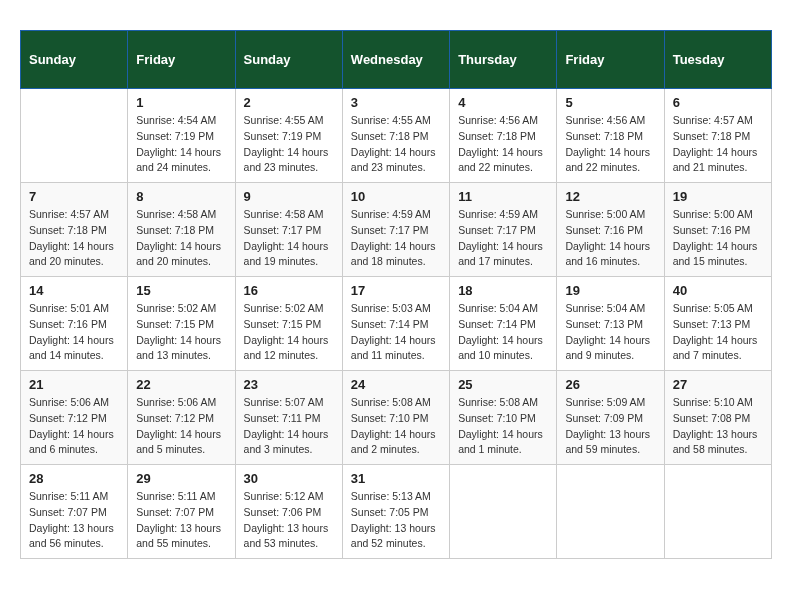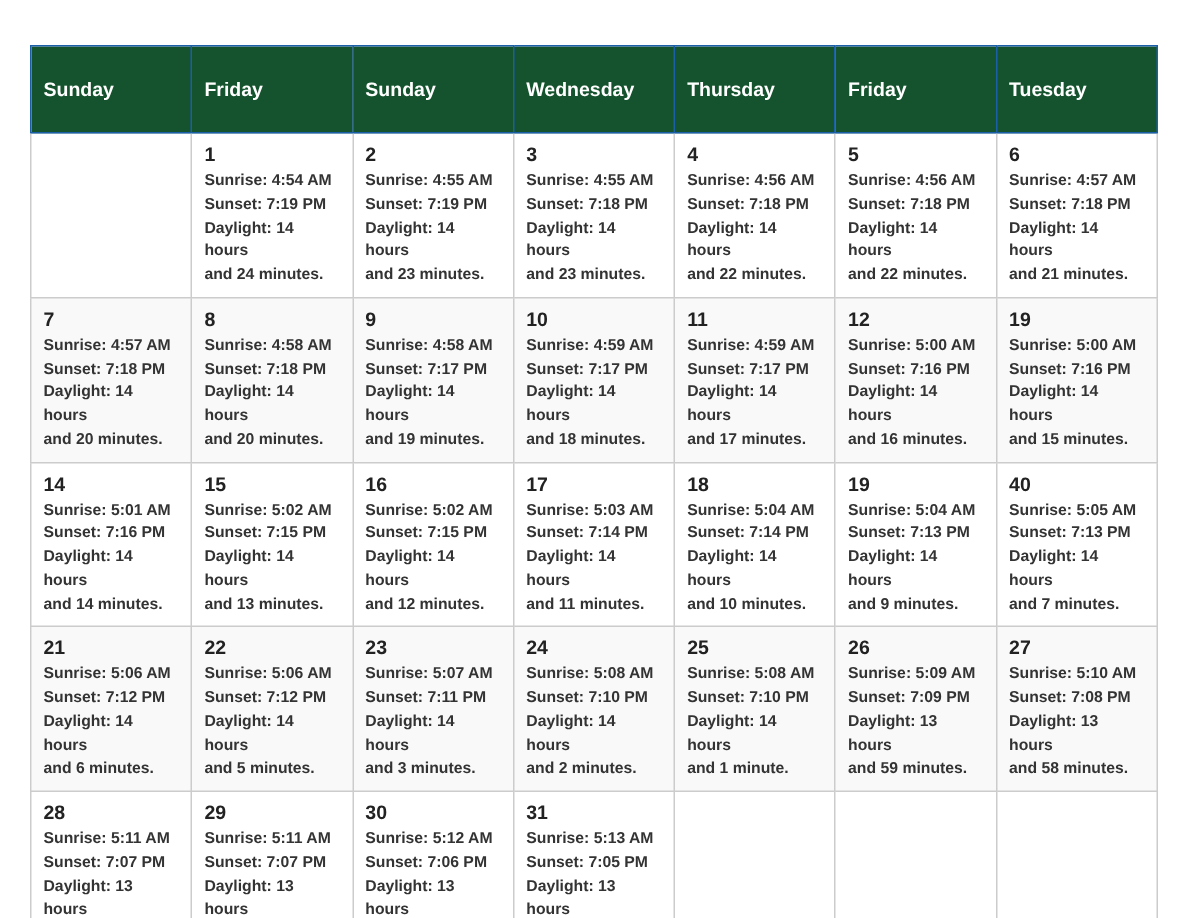--- a/index.html
+++ b/index.html
@@ -74,21 +74,20 @@
     .day-number {
       font-size: 13px;
       font-weight: bold;
       display: block;
       margin-bottom: 3px;
       color: #222;
     }
     .day-info {
       line-height: 1.5;
       font-size: 10.5px;
-      font-weight: bold;
     }
     .empty-cell {
       background: #fff !important;
     }
   </style>
 </head>
 <body>
 
 <div class="header">
 </div>

